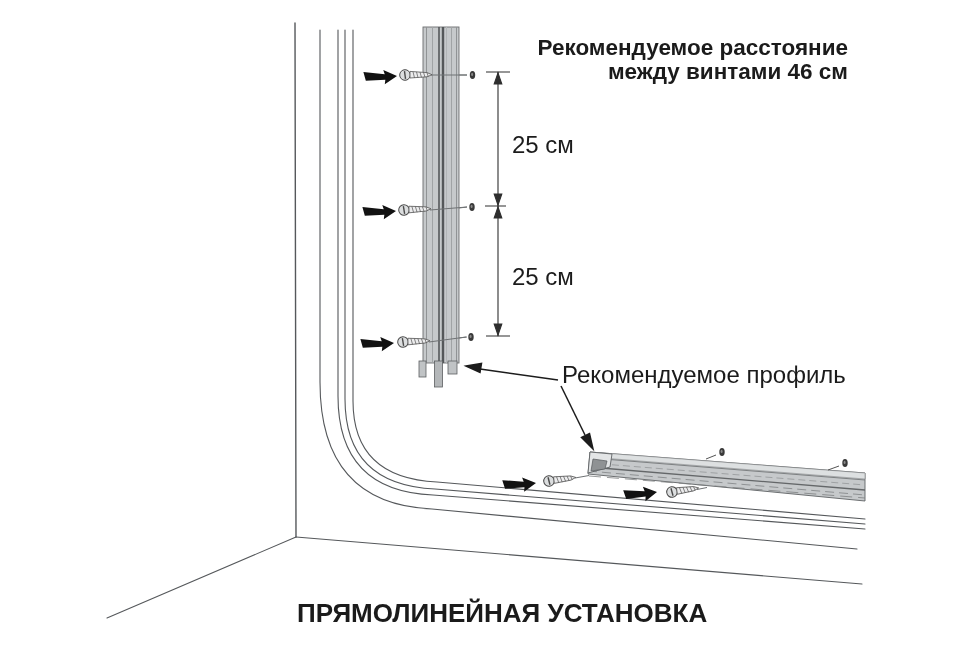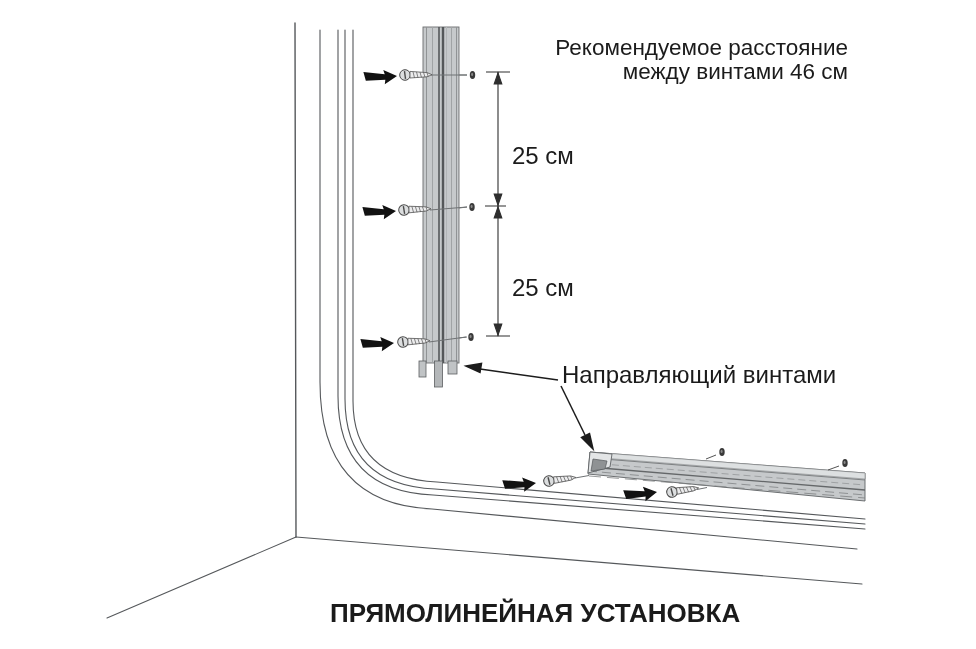--- a/index.html
+++ b/index.html
@@ -10,28 +10,28 @@
     overflow:hidden;
     font-family:"Liberation Sans", sans-serif;
     color:#1b1b1b;
   }
   #drawing{position:absolute;left:0;top:0;}
   .txt{position:absolute;white-space:nowrap;color:#1b1b1b;}
   .note{
     right:128px;top:36px;
     text-align:right;
     font-size:22.5px;line-height:24px;
-    font-weight:400;
+    font-weight:700;
   }
-  .dim{font-size:24px;margin-top:11px;}
+  .dim{font-size:24px;}
   .dim1{left:512px;top:131px;}
   .dim2{left:512px;top:263px;}
   .part-label{left:562px;top:361px;font-size:24px;}
   .caption{
-    left:330px;top:598px;
+    left:297px;top:598px;
     font-size:26px;font-weight:700;
     letter-spacing:0px;
   }
 </style>
 </head>
 <body>
 
 <div id="stage">
 
   <svg id="drawing" width="976" height="649" viewBox="0 0 976 649">
@@ -151,17 +151,17 @@
 
   <div class="txt note">
     <div>Рекомендуемое расстояние</div>
     <div>между винтами 46 см</div>
   </div>
 
   <div class="txt dim dim1">25 см</div>
 
   <div class="txt dim dim2">25 см</div>
 
-  <div class="txt part-label">Направляющий винтами</div>
+  <div class="txt part-label">Рекомендуемое профиль</div>
 
   <div class="txt caption">ПРЯМОЛИНЕЙНАЯ УСТАНОВКА</div>
 
 </div>
 
 </body></html>

